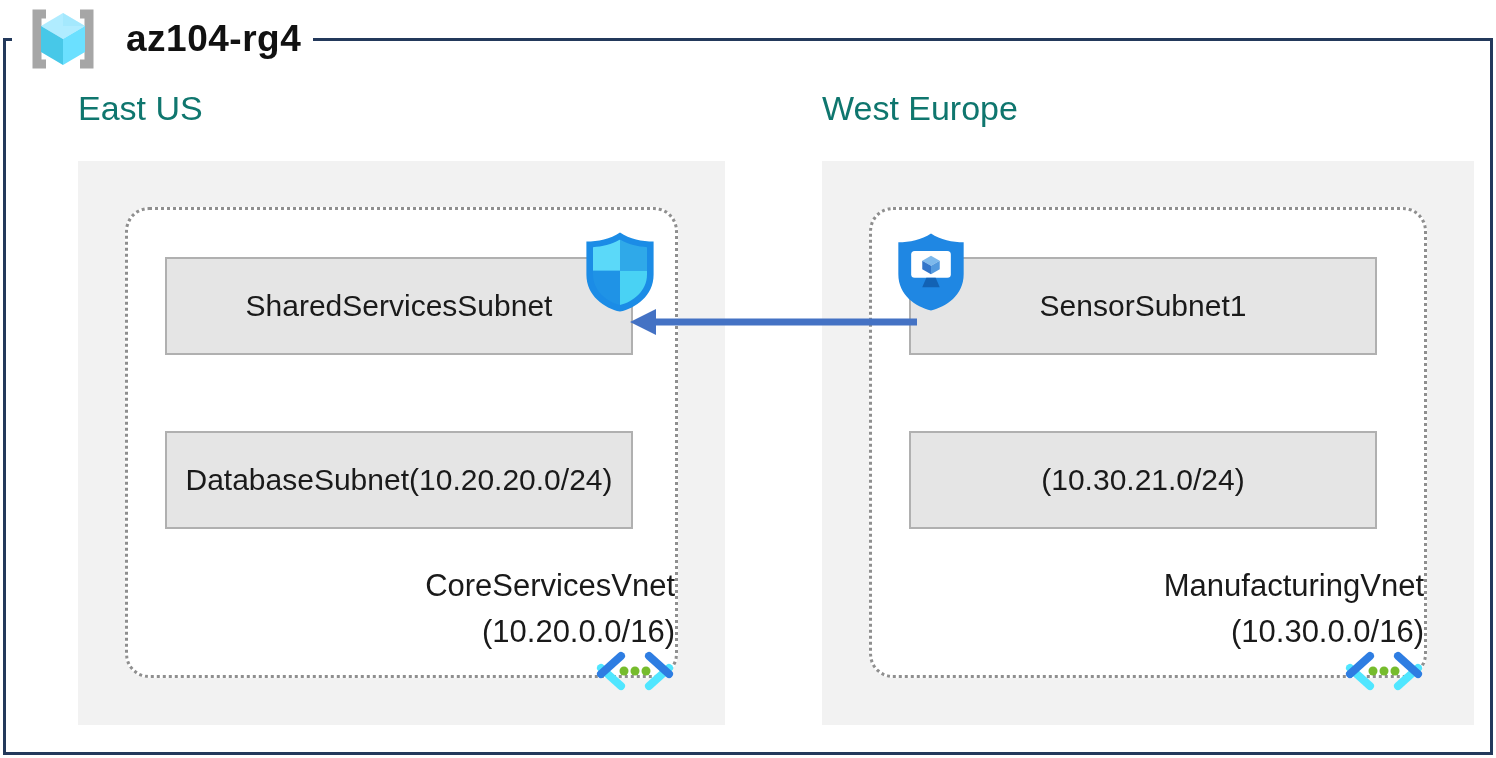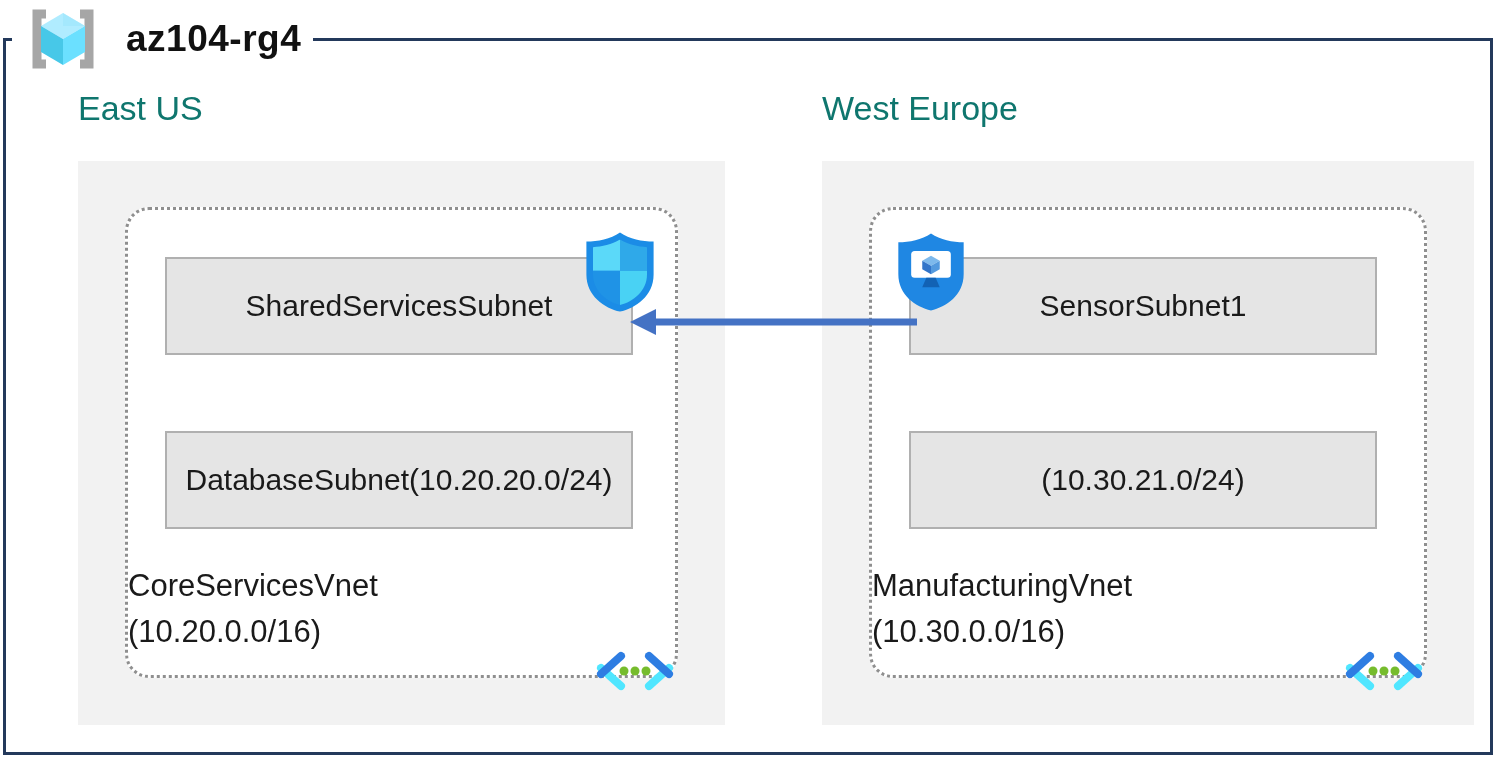--- a/index.html
+++ b/index.html
@@ -24,21 +24,21 @@
   .vnet { position:absolute; top:46px; left:47px; right:47px; bottom:47px;
           background:#ffffff; border:3px dotted #8f8f8f; border-radius:24px; }
 
   .subnet { position:absolute; left:37px; width:468px; height:98px;
             background:#e5e5e5; border:2px solid #b0b0b0;
             display:flex; flex-direction:row; justify-content:center; align-items:center;
             font-size:30px; line-height:44px; color:#1a1a1a; text-align:center; }
   .subnet.first  { top:47px; }
   .subnet.second { top:195px;margin-top:26px; }
 
-  .vnet-label { position:absolute; left:0; right:0; top:353px; text-align:left;
+  .vnet-label { position:absolute; left:0; right:0; top:353px; text-align:right;
                 font-size:31px; line-height:46px; color:#1a1a1a; }
 
   .badge { position:absolute; z-index:4; }
   .badge.nsg { left:456px; top:21px; width:72px; height:82px; }
   .badge.asg { left:24px;  top:22px; width:70px; height:80px; }
 
   .vnet-icon { position:absolute; right:-4px; bottom:-19px; width:88px; height:46px; z-index:4; }
 
   .peering-arrow { position:absolute; left:598px; top:298px; width:330px; height:48px; z-index:3; }
 </style>

